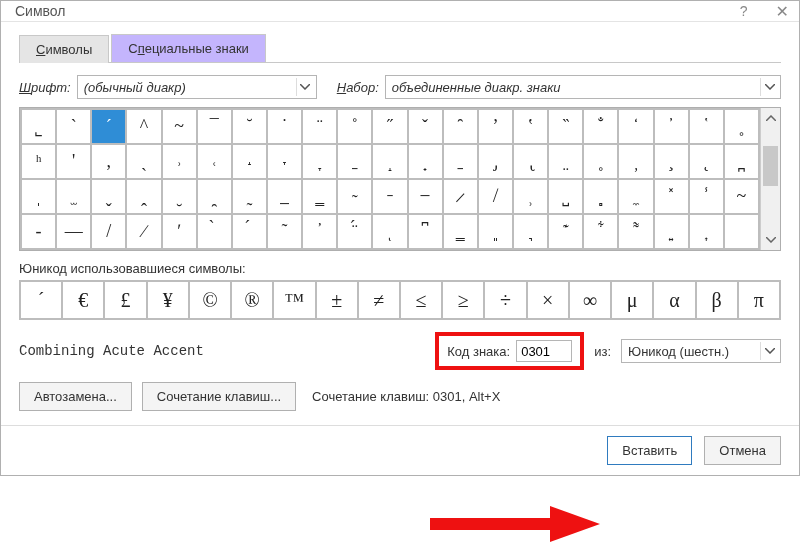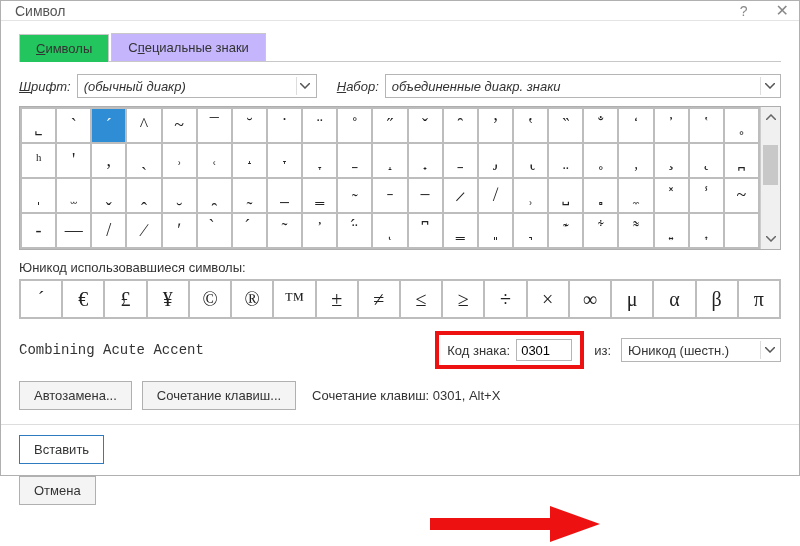--- a/index.html
+++ b/index.html
@@ -38,21 +38,21 @@
   .tabs { display: flex; border-bottom: 1px solid #c8c8c8; margin-bottom: 12px; }
   .tab {
     padding: 6px 16px;
     border: 1px solid #c8c8c8;
     border-bottom: none;
     background: #c4b5fd;
     margin-right: 2px;
     font-size: 13px;
     color: #333;
   }
-  .tab.active { background: #22c55e; position: relative; top: 1px; }
+  .tab.active { background: #e5e5e5; position: relative; top: 1px; }
   .tab .ul { text-decoration: underline; }
   .row { display: flex; align-items: center; gap: 6px; margin-bottom: 8px; font-style: italic; }
   .row .ul { text-decoration: underline; }
   .combo {
     display: flex; align-items: center; justify-content: space-between;
     border: 1px solid #b5b5b5; height: 24px; padding: 0 2px 0 6px;
     background: #fff; font-size: 13px; color: #333;
   }
   .combo .chev {
     width: 18px; height: 18px; display: flex; align-items: center; justify-content: center;
@@ -98,21 +98,21 @@
   .btn-row { display:flex; align-items:center; gap:10px; margin-top:12px; }
   .btn {
     border:1px solid #b0b0b0; background:#f4f4f4; padding:6px 14px;
     font-size:13px; color:#333;
   }
   .btn.primary { border:1px solid #2f7bbf; background:#fff; }
   .shortcut-text { margin-left:6px; }
   .footer {
     display:flex; justify-content:flex-end; gap:12px;
     border-top:1px solid #ddd; padding:10px 18px;
-    align-items:flex-start; position:relative;flex-direction:column;
+    align-items:flex-end; position:relative;
   }
   .arrow-annot {
     position:absolute; left:430px; top:506px;
     pointer-events:none;
   }
   .arrow-annot svg { display:block; }
 </style>
 </head>
 <body>
 

